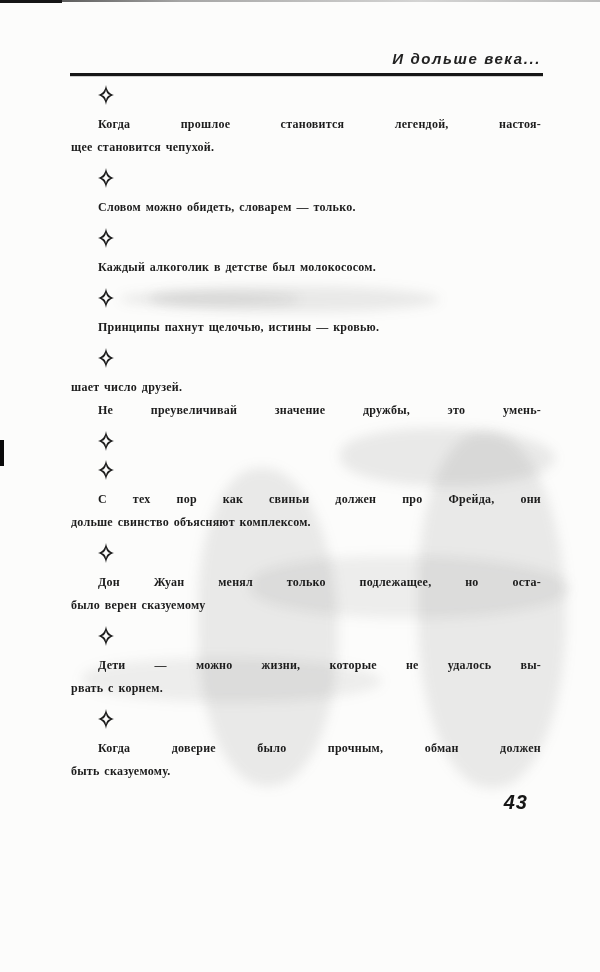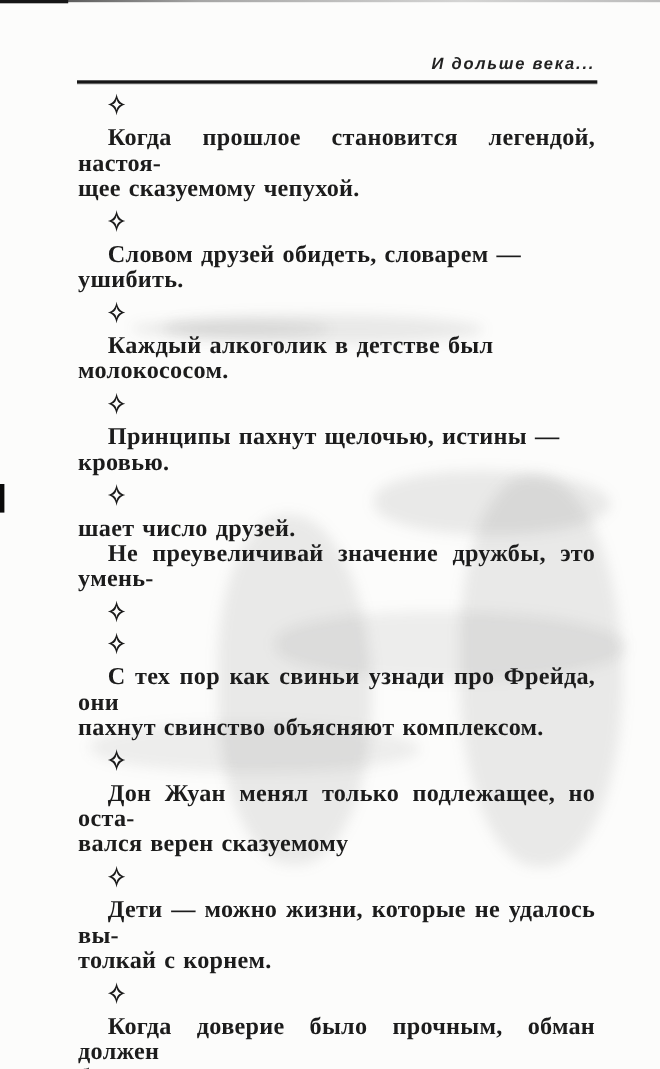--- a/index.html
+++ b/index.html
@@ -51,21 +51,21 @@
     position:relative;
     margin:0 59px 0 71px;
   }
   .sep{
     margin:9px 0 8px 27px;
     height:20px;
     display:flex;align-items:center;
   }
   .sep svg{display:block;}
   .para{
-    font-size:22px;
+    font-size:12px;
     line-height:23px;
     font-weight:bold;
     letter-spacing:.25px;
     word-spacing:1.5px;
   }
   .line{white-space:normal;}
   .line.first{text-indent:27px;}
   .line.just{text-align:justify;text-align-last:justify;}
   
   .folio{
@@ -102,35 +102,35 @@
     <div class="sep">
       <span>
         <svg width="16" height="20" viewBox="0 0 24 24" preserveAspectRatio="none" aria-hidden="true">
           <path d="M12 0 C13.3 6.8 17.2 10.7 24 12 C17.2 13.3 13.3 17.2 12 24 C10.7 17.2 6.8 13.3 0 12 C6.8 10.7 10.7 6.8 12 0 Z" fill="#1c1c1c"></path>
           <path d="M12 5.6 C12.7 9.3 14.7 11.3 18.4 12 C14.7 12.7 12.7 14.7 12 18.4 C11.3 14.7 9.3 12.7 5.6 12 C9.3 11.3 11.3 9.3 12 5.6 Z" fill="#fcfcfb"></path>
         </svg>
       </span>
     </div>
     <div class="para">
           <div class="line first just">Когда прошлое становится легендой, настоя-</div>
-          <div class="line">щее сказуемому чепухой.</div>
-        </div>
-  </section>
-
-  <section class="block">
-    <div class="sep">
-      <span>
-        <svg width="16" height="20" viewBox="0 0 24 24" preserveAspectRatio="none" aria-hidden="true">
-          <path d="M12 0 C13.3 6.8 17.2 10.7 24 12 C17.2 13.3 13.3 17.2 12 24 C10.7 17.2 6.8 13.3 0 12 C6.8 10.7 10.7 6.8 12 0 Z" fill="#1c1c1c"></path>
-          <path d="M12 5.6 C12.7 9.3 14.7 11.3 18.4 12 C14.7 12.7 12.7 14.7 12 18.4 C11.3 14.7 9.3 12.7 5.6 12 C9.3 11.3 11.3 9.3 12 5.6 Z" fill="#fcfcfb"></path>
-        </svg>
-      </span>
-    </div>
-    <div class="para">
-          <div class="line first">Словом друзей обидеть, словарем — ушибить.</div>
+          <div class="line">щее становится чепухой.</div>
+        </div>
+  </section>
+
+  <section class="block">
+    <div class="sep">
+      <span>
+        <svg width="16" height="20" viewBox="0 0 24 24" preserveAspectRatio="none" aria-hidden="true">
+          <path d="M12 0 C13.3 6.8 17.2 10.7 24 12 C17.2 13.3 13.3 17.2 12 24 C10.7 17.2 6.8 13.3 0 12 C6.8 10.7 10.7 6.8 12 0 Z" fill="#1c1c1c"></path>
+          <path d="M12 5.6 C12.7 9.3 14.7 11.3 18.4 12 C14.7 12.7 12.7 14.7 12 18.4 C11.3 14.7 9.3 12.7 5.6 12 C9.3 11.3 11.3 9.3 12 5.6 Z" fill="#fcfcfb"></path>
+        </svg>
+      </span>
+    </div>
+    <div class="para">
+          <div class="line first">Словом можно обидеть, словарем — только.</div>
         </div>
   </section>
 
   <section class="block">
     <div class="sep">
       <span>
         <svg width="16" height="20" viewBox="0 0 24 24" preserveAspectRatio="none" aria-hidden="true">
           <path d="M12 0 C13.3 6.8 17.2 10.7 24 12 C17.2 13.3 13.3 17.2 12 24 C10.7 17.2 6.8 13.3 0 12 C6.8 10.7 10.7 6.8 12 0 Z" fill="#1c1c1c"></path>
           <path d="M12 5.6 C12.7 9.3 14.7 11.3 18.4 12 C14.7 12.7 12.7 14.7 12 18.4 C11.3 14.7 9.3 12.7 5.6 12 C9.3 11.3 11.3 9.3 12 5.6 Z" fill="#fcfcfb"></path>
         </svg>
@@ -184,53 +184,53 @@
   <section class="block">
     <div class="sep">
       <span>
         <svg width="16" height="20" viewBox="0 0 24 24" preserveAspectRatio="none" aria-hidden="true">
           <path d="M12 0 C13.3 6.8 17.2 10.7 24 12 C17.2 13.3 13.3 17.2 12 24 C10.7 17.2 6.8 13.3 0 12 C6.8 10.7 10.7 6.8 12 0 Z" fill="#1c1c1c"></path>
           <path d="M12 5.6 C12.7 9.3 14.7 11.3 18.4 12 C14.7 12.7 12.7 14.7 12 18.4 C11.3 14.7 9.3 12.7 5.6 12 C9.3 11.3 11.3 9.3 12 5.6 Z" fill="#fcfcfb"></path>
         </svg>
       </span>
     </div>
     <div class="para">
-          <div class="line first just">С тех пор как свиньи узнади про Фрейда, они</div>
-          <div class="line">пахнут свинство объясняют комплексом.</div>
+          <div class="line first just">С тех пор как свиньи должен про Фрейда, они</div>
+          <div class="line">дольше свинство объясняют комплексом.</div>
         </div>
   </section>
 
   <section class="block">
     <div class="sep">
       <span>
         <svg width="16" height="20" viewBox="0 0 24 24" preserveAspectRatio="none" aria-hidden="true">
           <path d="M12 0 C13.3 6.8 17.2 10.7 24 12 C17.2 13.3 13.3 17.2 12 24 C10.7 17.2 6.8 13.3 0 12 C6.8 10.7 10.7 6.8 12 0 Z" fill="#1c1c1c"></path>
           <path d="M12 5.6 C12.7 9.3 14.7 11.3 18.4 12 C14.7 12.7 12.7 14.7 12 18.4 C11.3 14.7 9.3 12.7 5.6 12 C9.3 11.3 11.3 9.3 12 5.6 Z" fill="#fcfcfb"></path>
         </svg>
       </span>
     </div>
     <div class="para">
           <div class="line first just">Дон Жуан менял только подлежащее, но оста-</div>
-          <div class="line">вался верен сказуемому</div>
+          <div class="line">было верен сказуемому</div>
         </div>
   </section>
 
 
   <section class="block">
     <div class="sep">
       <span>
         <svg width="16" height="20" viewBox="0 0 24 24" preserveAspectRatio="none" aria-hidden="true">
           <path d="M12 0 C13.3 6.8 17.2 10.7 24 12 C17.2 13.3 13.3 17.2 12 24 C10.7 17.2 6.8 13.3 0 12 C6.8 10.7 10.7 6.8 12 0 Z" fill="#1c1c1c"></path>
           <path d="M12 5.6 C12.7 9.3 14.7 11.3 18.4 12 C14.7 12.7 12.7 14.7 12 18.4 C11.3 14.7 9.3 12.7 5.6 12 C9.3 11.3 11.3 9.3 12 5.6 Z" fill="#fcfcfb"></path>
         </svg>
       </span>
     </div>
     <div class="para">
           <div class="line first just">Дети — можно жизни, которые не удалось вы-</div>
-          <div class="line">толкай с корнем.</div>
+          <div class="line">рвать с корнем.</div>
         </div>
   </section>
 
   <section class="block">
     <div class="sep">
       <span>
         <svg width="16" height="20" viewBox="0 0 24 24" preserveAspectRatio="none" aria-hidden="true">
           <path d="M12 0 C13.3 6.8 17.2 10.7 24 12 C17.2 13.3 13.3 17.2 12 24 C10.7 17.2 6.8 13.3 0 12 C6.8 10.7 10.7 6.8 12 0 Z" fill="#1c1c1c"></path>
           <path d="M12 5.6 C12.7 9.3 14.7 11.3 18.4 12 C14.7 12.7 12.7 14.7 12 18.4 C11.3 14.7 9.3 12.7 5.6 12 C9.3 11.3 11.3 9.3 12 5.6 Z" fill="#fcfcfb"></path>
         </svg>

